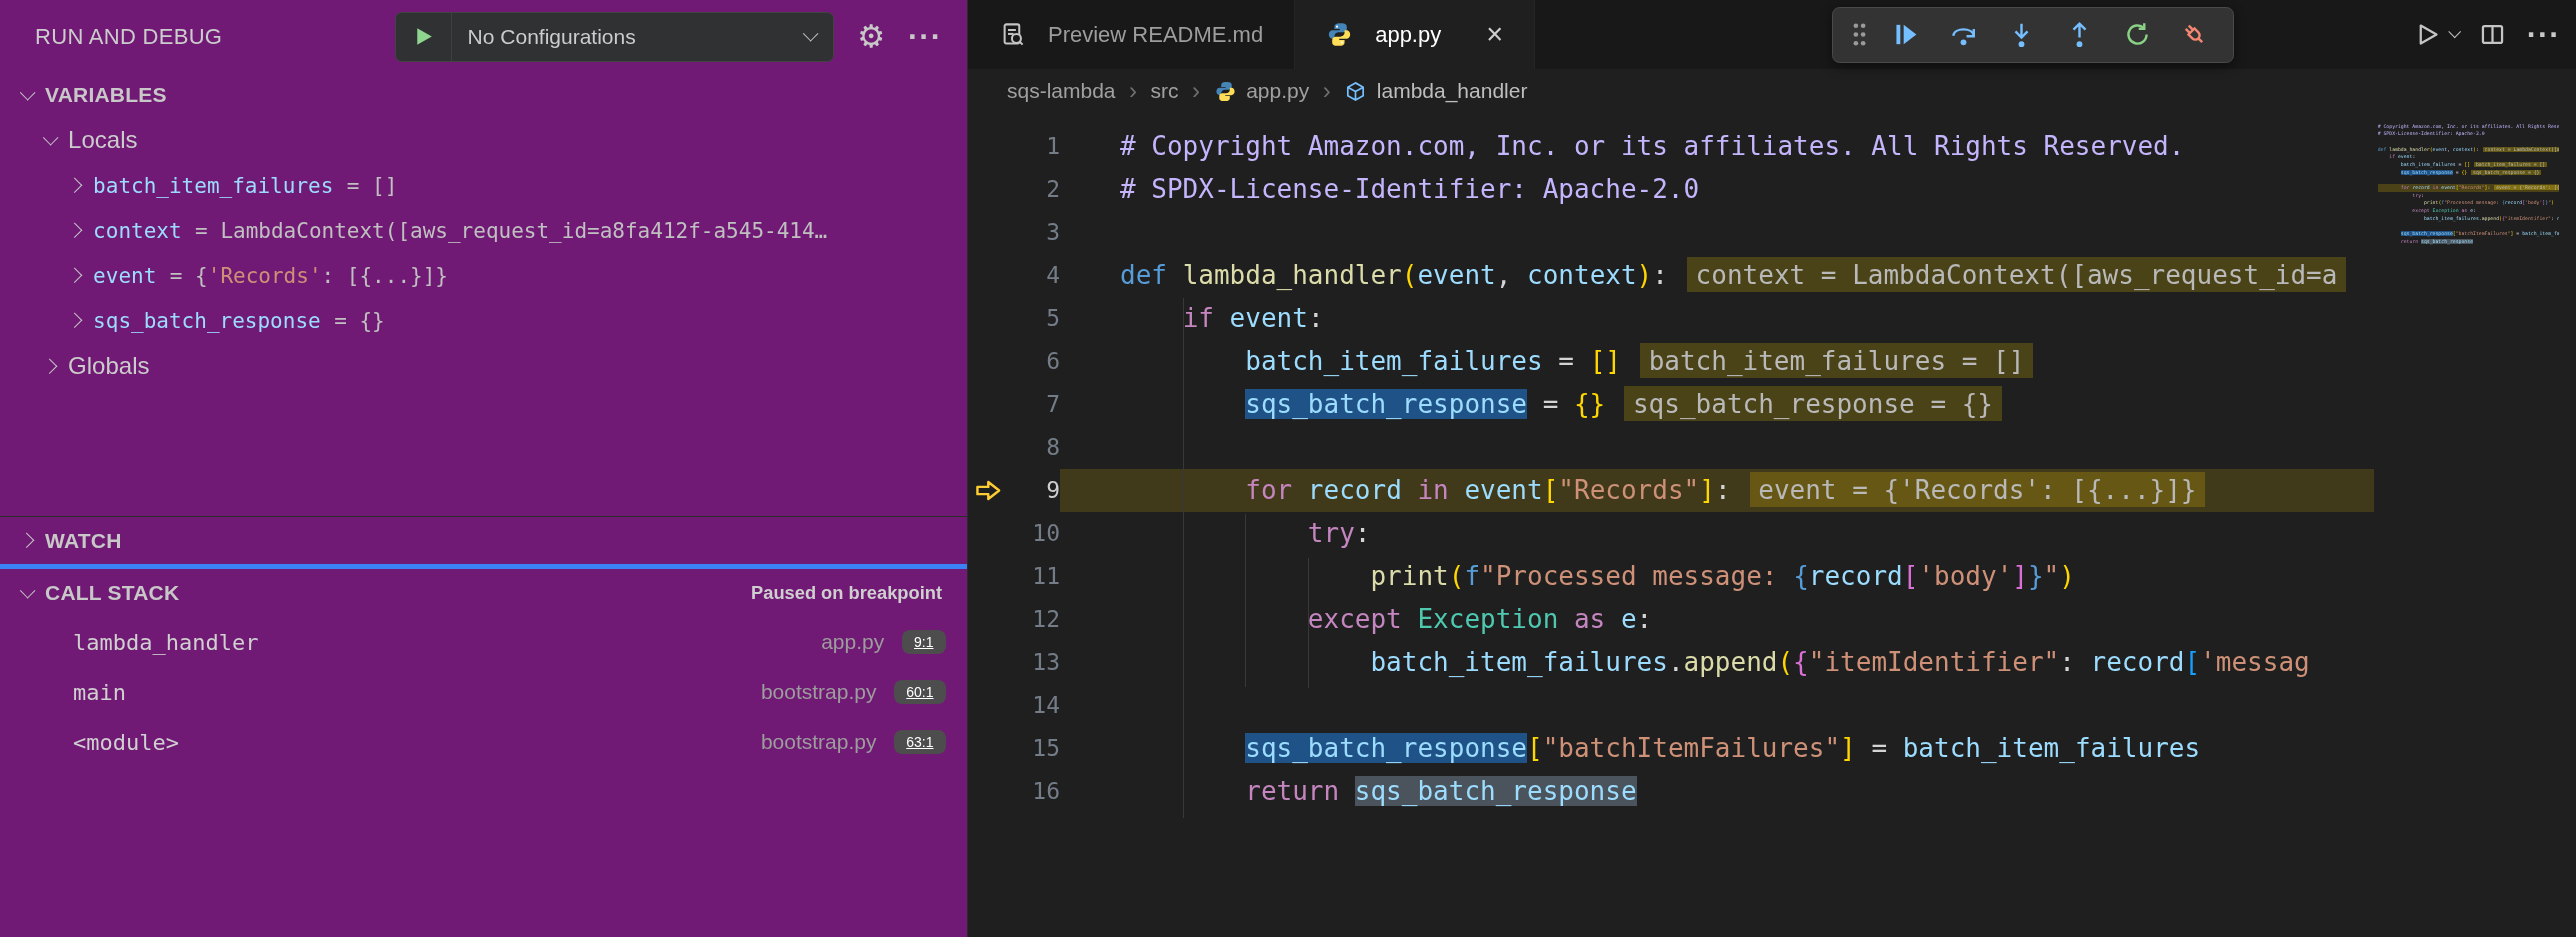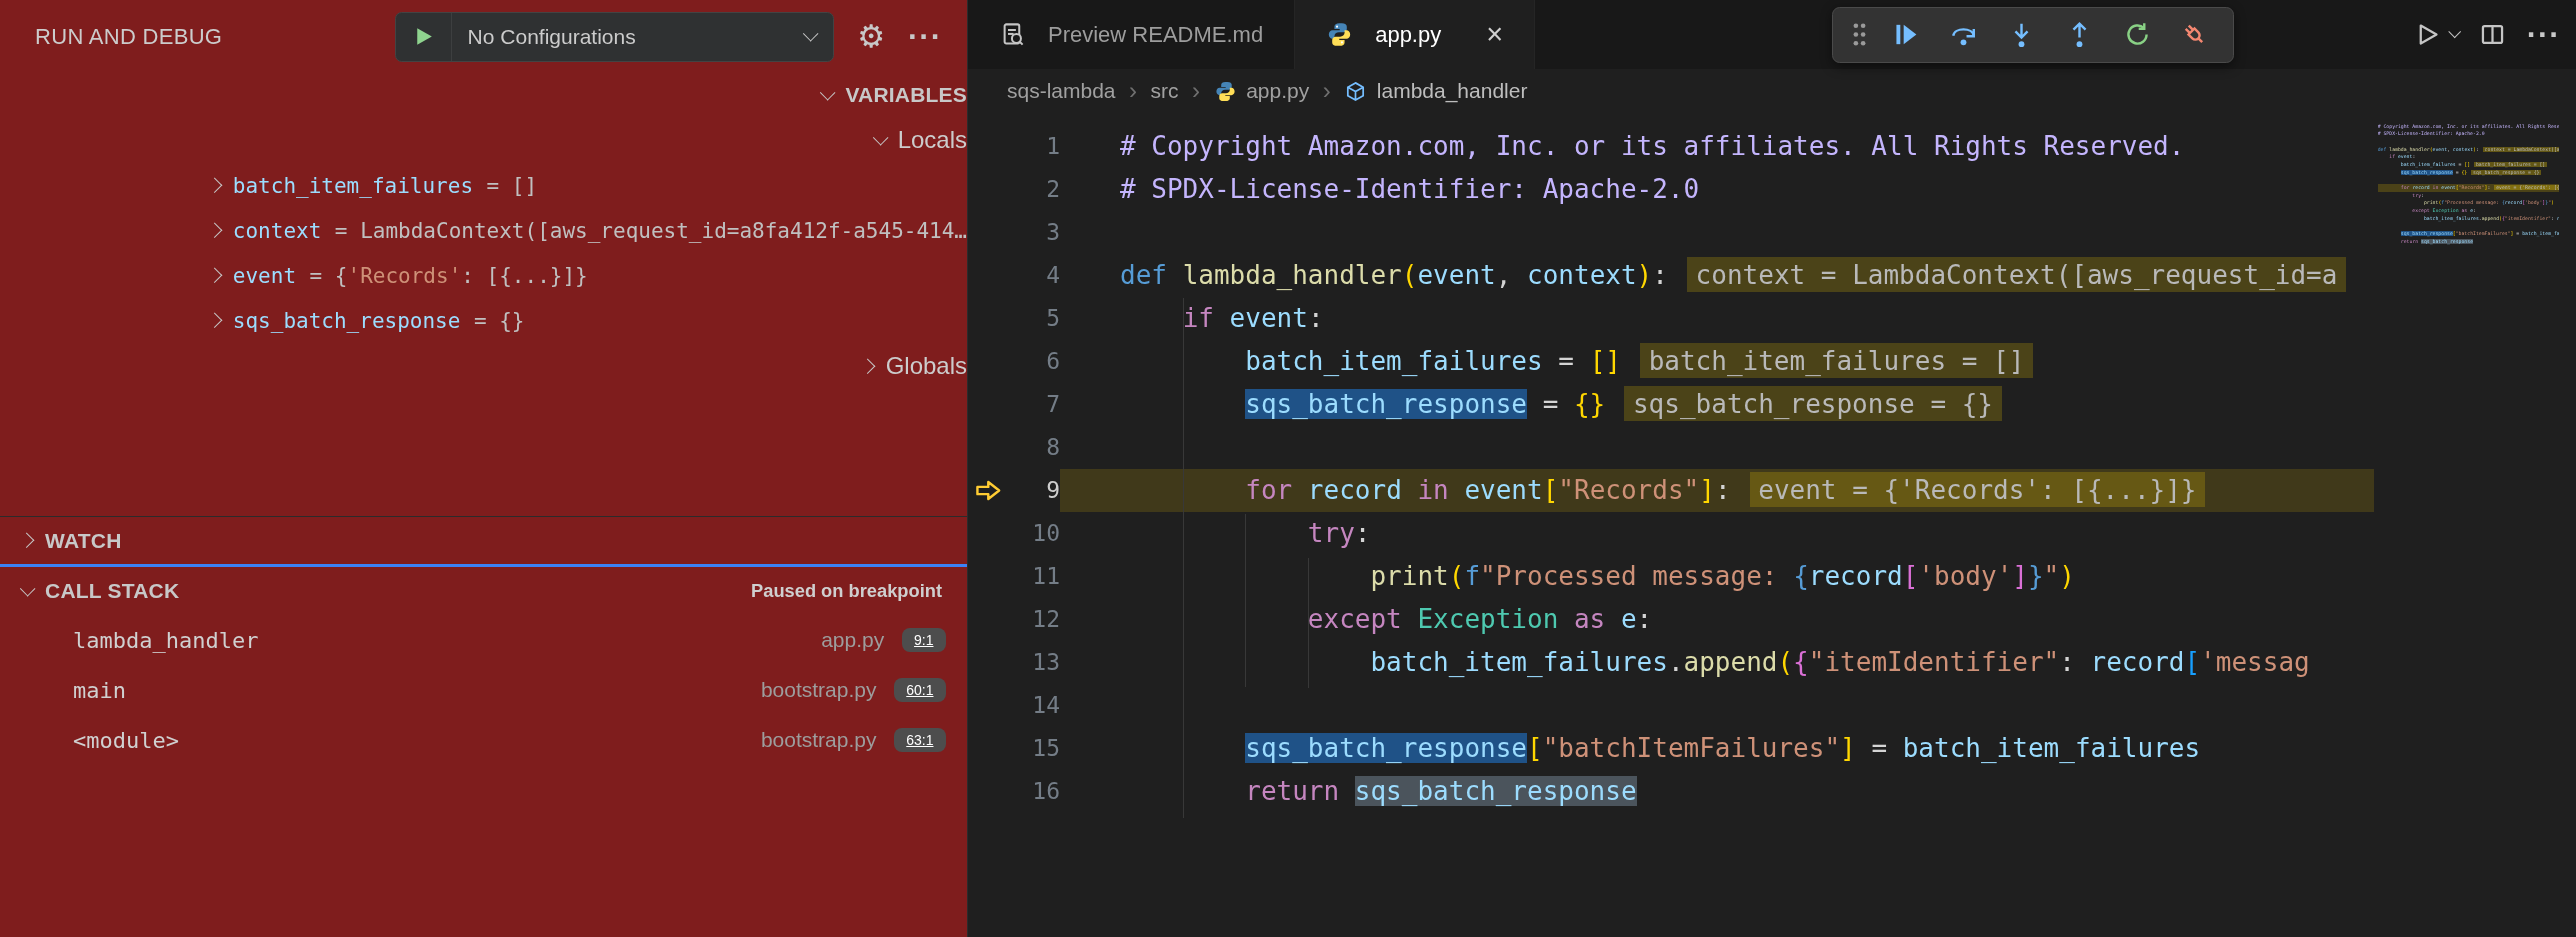--- a/index.html
+++ b/index.html
@@ -9,53 +9,53 @@
     font-family: "Liberation Sans", "DejaVu Sans", sans-serif;
     color: #cccccc;
     font-size: 21px;
     -webkit-font-smoothing: antialiased;
   }
   .app { display: flex; width: 2576px; height: 938px; }
 
   
   .sidebar {
     width: 968px; min-width: 968px; height: 100%;
-    background: #7f1d1d; border-right: 1px solid #2b2b2b;
+    background: #701a75; border-right: 1px solid #2b2b2b;
     display: flex; flex-direction: column;
   }
   .sidebar-header { height: 73px; min-height: 73px; display: flex; align-items: center; padding: 0 25px 0 35px; }
   .sidebar-title { font-size: 22px; color: #cccccc; letter-spacing: 0.3px; white-space: nowrap; }
   .run-config {
     margin-left: auto; width: 439px; height: 50px;
     background: #2f3132; border: 1px solid #434343; border-radius: 6.7px;
     display: flex; align-items: center; cursor: pointer;
   }
   .play-sec { width: 56px; display: flex; align-items: center; justify-content: center; border-right: 1px solid #3d3f40; height: 100%; }
   .run-config-label { flex: 1; padding-left: 15.4px; color: #cccccc; font-size: 21px; white-space: nowrap; overflow: hidden; }
   .run-config .chev { margin-right: 19px; }
   .hdr-icon { margin-left: 23px; color: #c8c8c8; font-size: 31px; line-height: 1; cursor: pointer; }
   .dots { letter-spacing: 1px; font-weight: bold; }
 
   .chev { display: inline-block; width: 10.6px; height: 10.6px; border-right: 1.9px solid #c5c5c5; border-bottom: 1.9px solid #c5c5c5; flex: none; }
   .chev.d { transform: rotate(45deg) translate(-1px,-2.9px); }
   .chev.r { transform: rotate(-45deg); }
 
   .pane { width: 100%; }
-  .pane-vars { height: 443px; display: flex; flex-direction: column; align-items: flex-end; }
+  .pane-vars { height: 443px; display: flex; flex-direction: column; }
   .section-header { height: 44px; min-height: 44px; display: flex; align-items: center; gap: 13.5px; padding: 0 0 0 21px; cursor: pointer; }
   .section-title { font-weight: 700; font-size: 21px; color: #c8c8c8; letter-spacing: 0.2px; }
   .scope-row { height: 46px; display: flex; align-items: center; gap: 13.5px; padding-left: 44px; cursor: pointer; }
   .scope-label { font-weight: 400; font-size: 24px; color: #cccccc; }
   .var-row { height: 45px; display: flex; align-items: center; gap: 13.5px; padding-left: 69px; font-family: "DejaVu Sans Mono", monospace; font-size: 21px; cursor: pointer; white-space: nowrap; overflow: hidden; }
   .vname { color: #9cdcfe; }
   .vv-val { color: #c0c0c0; }
   .vv-str { color: #ce9178; }
 
   .pane-watch { height: 48px; border-top: 1px solid #2b2b2b; display: flex; flex-direction: column; justify-content: center; }
-  .pane-callstack { flex: 1; border-top: 3px solid #3b82f6; }
+  .pane-callstack { flex: 1; border-top: 5px solid #3b82f6; }
   .pane-callstack .section-header { height: 48px; }
   .paused { margin-left: auto; padding-right: 25px; font-size: 18.3px; font-weight: 700; color: #cfcfcf; }
   .frame-row { height: 50px; display: flex; align-items: center; gap: 17.3px; padding: 0 21px 0 73px; cursor: pointer; }
   .frame-name { flex: 1; font-family: "DejaVu Sans Mono", monospace; font-size: 22px; color: #d0d0d0; white-space: nowrap; }
   .frame-file { color: #9d9d9d; font-size: 21px; }
   .frame-badge { background: #4d4d4d; color: #ffffff; font-size: 14px; padding: 3.9px 12.5px; border-radius: 8px; text-decoration: underline; }
 
   
   .editor { position: relative; flex: 1; min-width: 0; display: flex; flex-direction: column; background: #1f1f1f; }
   .tabbar { height: 69px; min-height: 69px; background: #181818; display: flex; align-items: stretch; }

